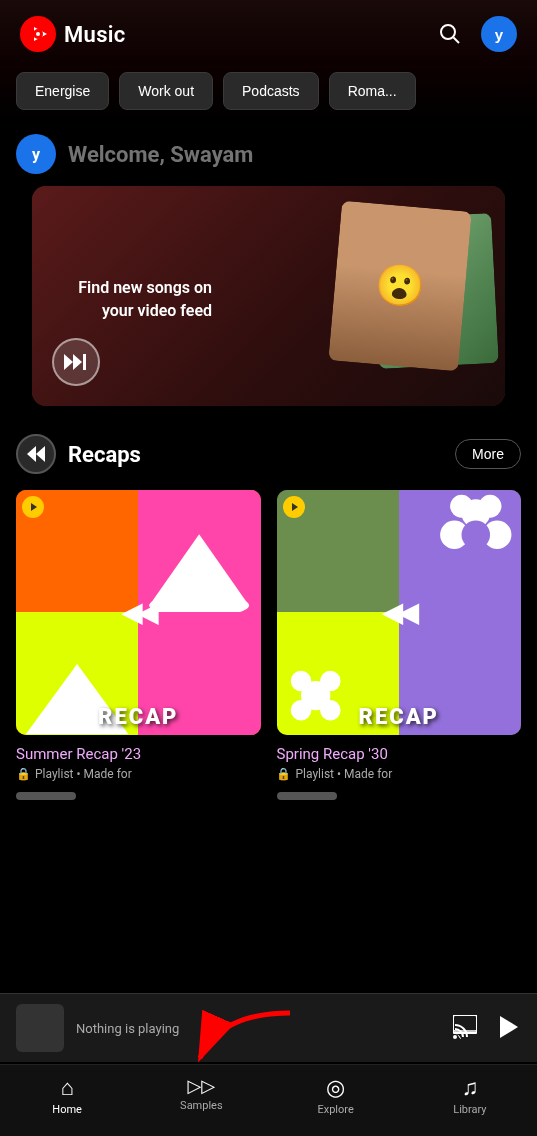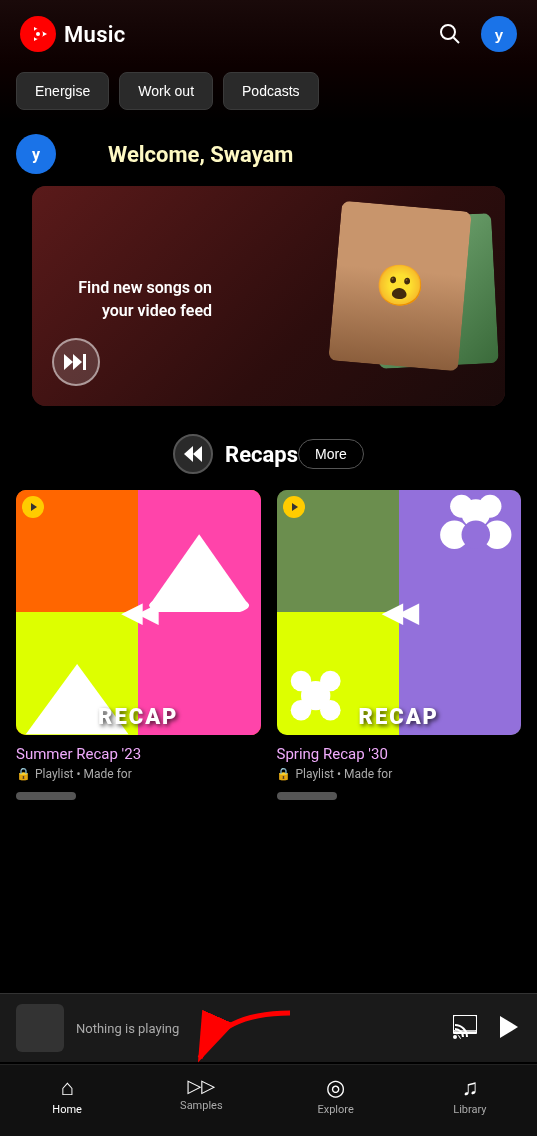--- a/index.html
+++ b/index.html
@@ -116,22 +116,21 @@
       justify-content: center;
       font-size: 16px;
       font-weight: 700;
       color: #fff;
       flex-shrink: 0;
     }
 
     .welcome-text {
       font-size: 22px;
       font-weight: 700;
-      color: #fef9c3;
-      margin-left: 40px;
+      color: #737373;
     }
 
     
     .video-feed-card {
       margin: 0 16px 20px;
       border-radius: 14px;
       background: #3d1a1a;
       overflow: hidden;
       position: relative;
       height: 220px;
@@ -240,21 +239,21 @@
     }
 
     
     .recaps-section {
       padding: 0 16px 20px;
     }
 
     .section-header {
       display: flex;
       align-items: center;
-      justify-content: center;
+      justify-content: space-between;
       margin-bottom: 16px;
     }
 
     .section-title-row {
       display: flex;
       align-items: center;
       gap: 12px;
     }
 
     .recap-icon {
@@ -470,20 +469,21 @@
       </svg>
     </button>
     <button class="avatar-btn">y</button>
   </div>
 </div>
 
 <div class="categories">
   <button class="category-pill">Energise</button>
   <button class="category-pill">Work out</button>
   <button class="category-pill">Podcasts</button>
+  <button class="category-pill">Roma...</button>
 </div>
 
 <div class="welcome-section">
   <div class="welcome-row">
     <div class="welcome-avatar">y</div>
     <span class="welcome-text">Welcome, Swayam</span>
   </div>
 
   <div class="video-feed-card">
     <div class="video-feed-bg"></div>

